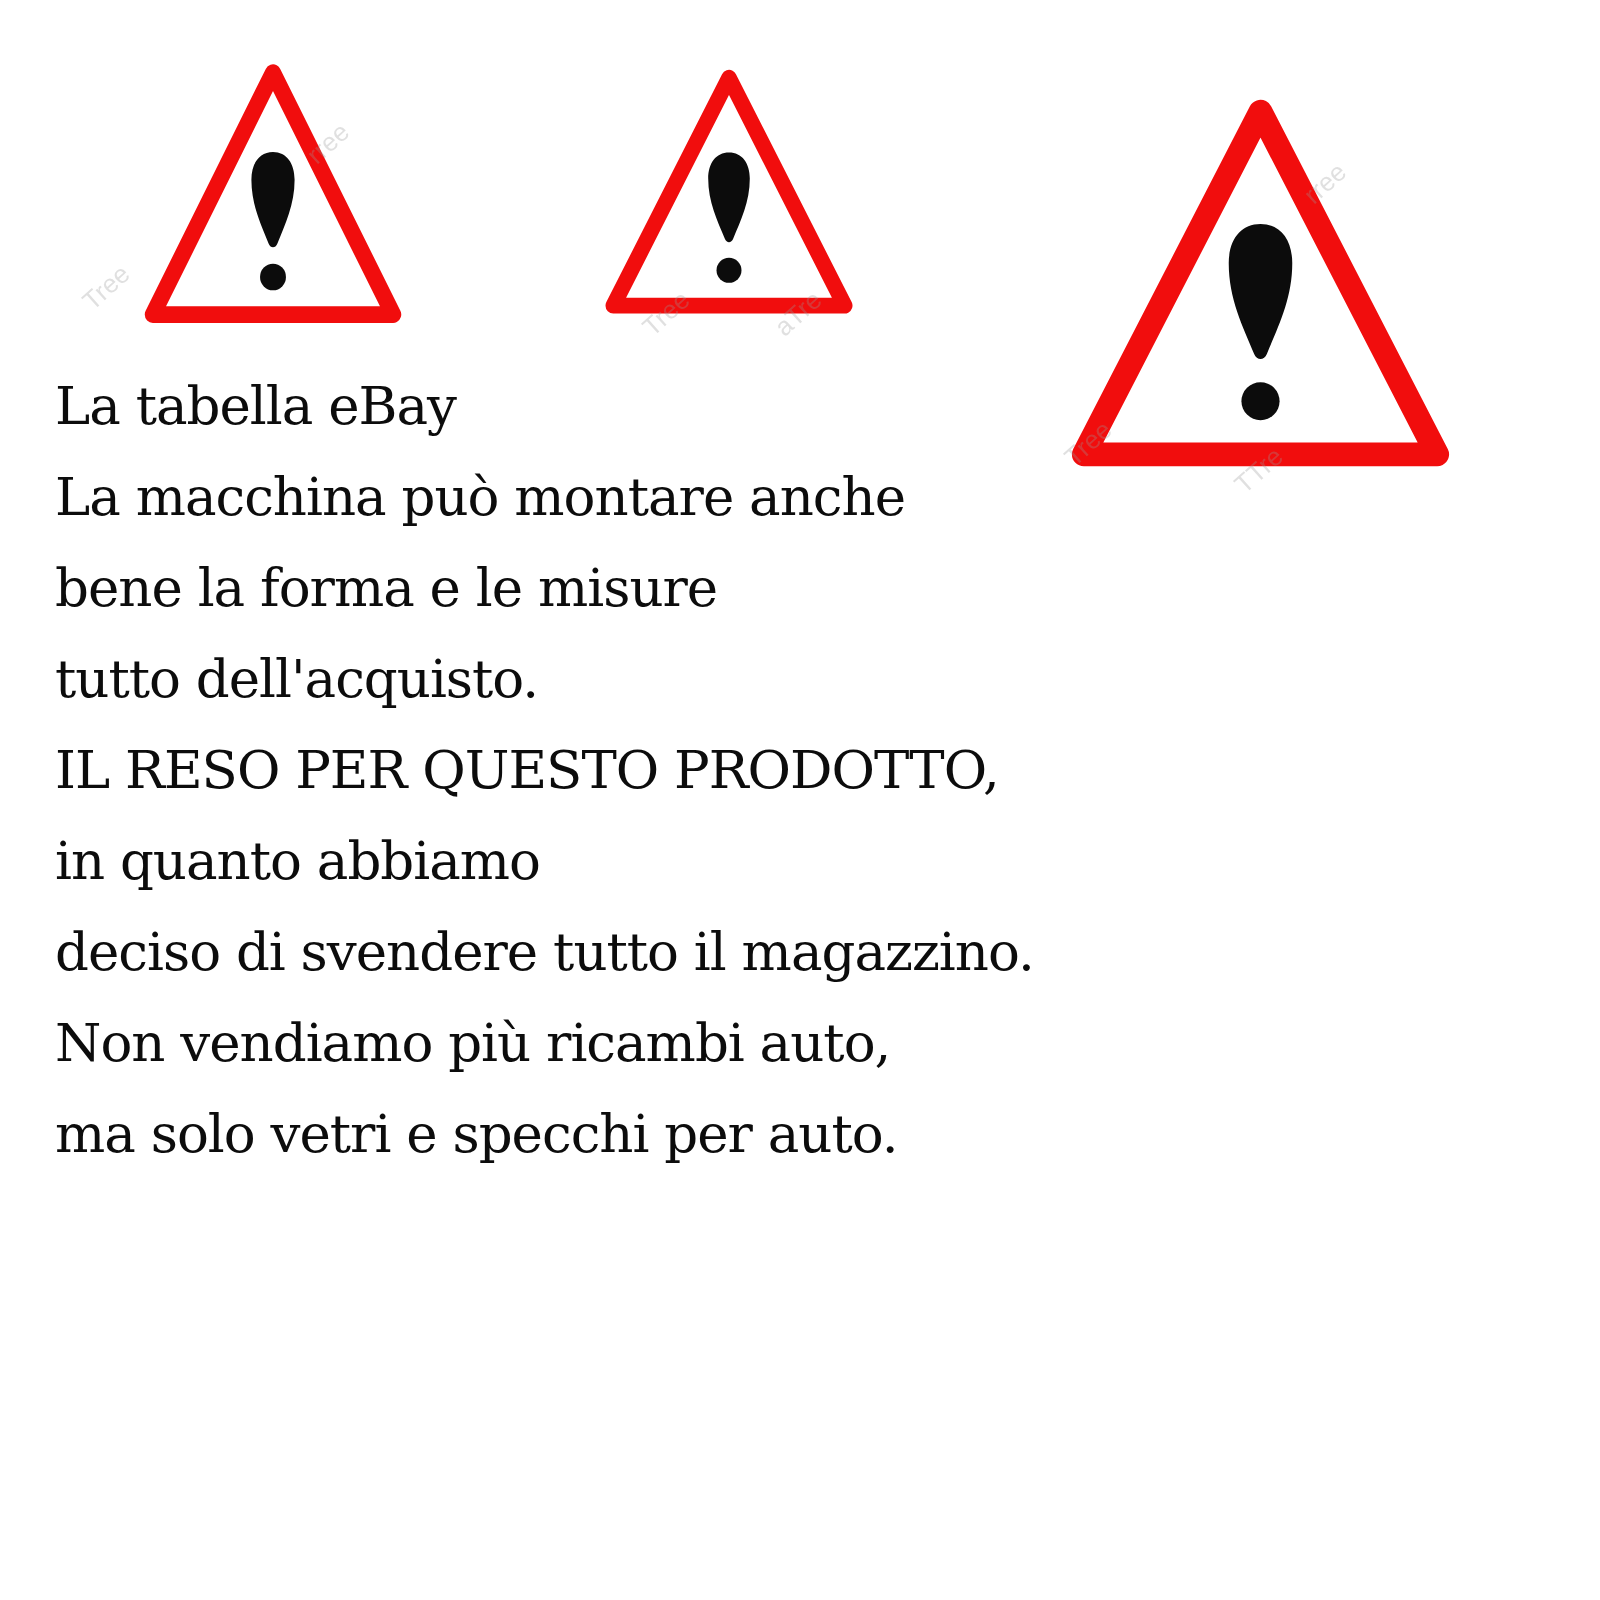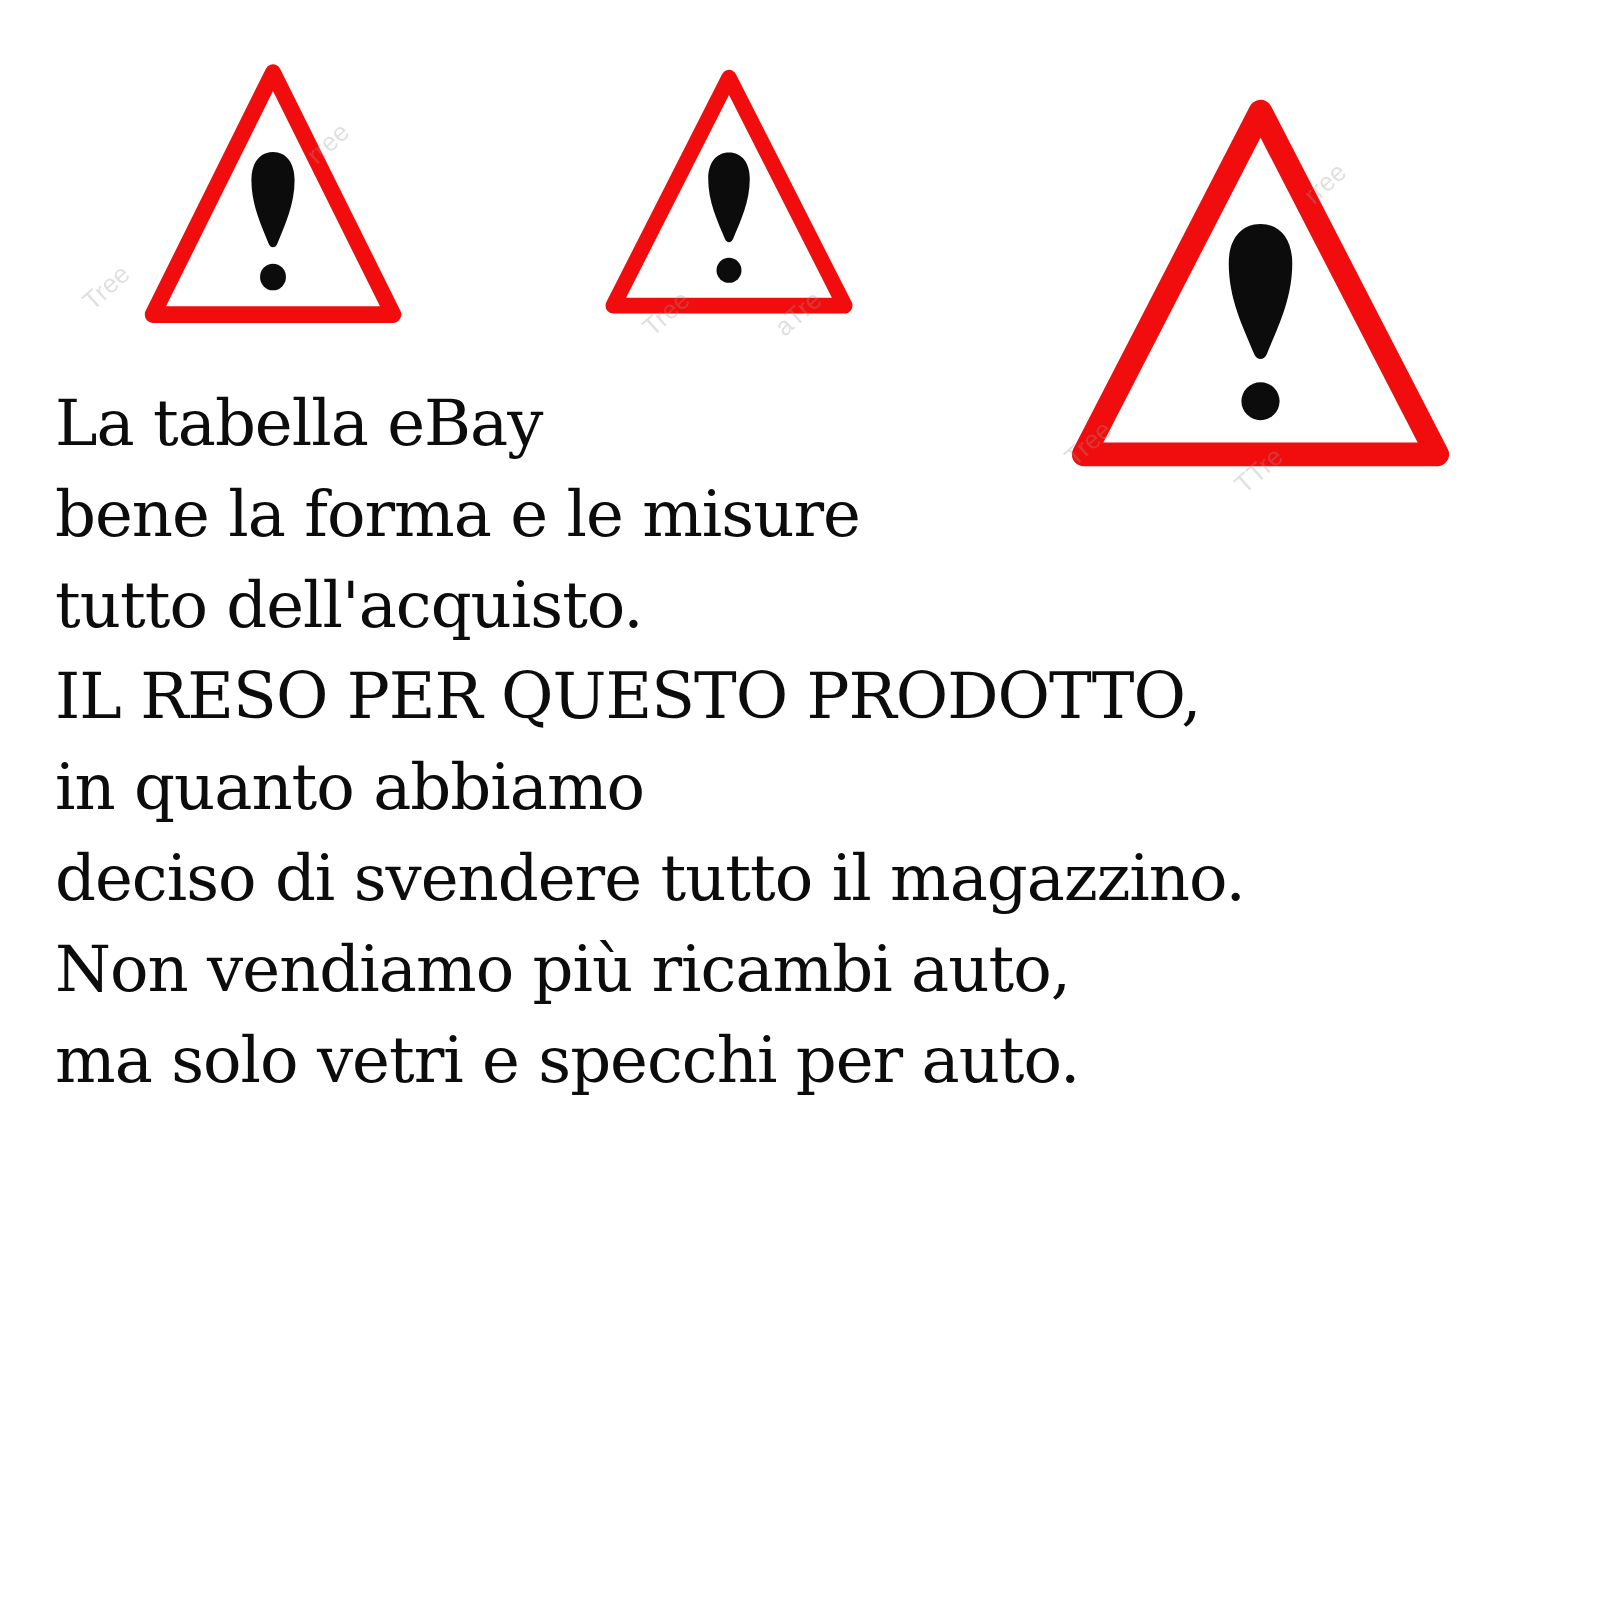--- a/index.html
+++ b/index.html
@@ -17,22 +17,22 @@
     stroke-width:6;
     stroke-linejoin:round;
     stroke-linecap:round;
   }
   .exclam{fill:var(--text-black,#0c0c0c);stroke:none;}
   .tri-1{left:138px;top:56px;width:270px;height:278px;}
   .tri-2{left:599px;top:62px;width:260px;height:262px;}
   .tri-3{left:1062px;top:88px;width:397px;height:394px;}
   .textblock{
     position:absolute;
-    left:55px;top:378px;
-    font-size:64px;
+    left:55px;top:360px;
+    font-size:53px;
     line-height:91px;
     color:var(--text-black,#0c0c0c);
     white-space:nowrap;
     letter-spacing:-1px;
   }
   .line{height:91px;}
   .wm{
     position:absolute;
     font-family:"Liberation Sans", sans-serif;
     font-size:26px;
@@ -69,20 +69,21 @@
   <span class="wm" style="left:80px;top:272px;">Tree</span>
   <span class="wm" style="left:305px;top:128px;">rree</span>
   <span class="wm" style="left:640px;top:298px;">Tree</span>
   <span class="wm" style="left:772px;top:298px;">aTre</span>
   <span class="wm" style="left:1062px;top:428px;">Tree</span>
   <span class="wm" style="left:1232px;top:455px;">TTre</span>
   <span class="wm" style="left:1302px;top:168px;">rree</span>
 
   <div class="textblock">
     <div class="line">La tabella eBay</div>
+    <div class="line">La macchina può montare anche</div>
     <div class="line">bene la forma e le misure</div>
     <div class="line">tutto dell'acquisto.</div>
     <div class="line">IL RESO PER QUESTO PRODOTTO,</div>
     <div class="line">in quanto abbiamo</div>
     <div class="line">deciso di svendere tutto il magazzino.</div>
     <div class="line">Non vendiamo più ricambi auto,</div>
     <div class="line">ma solo vetri e specchi per auto.</div>
   </div>
 
 </div>

